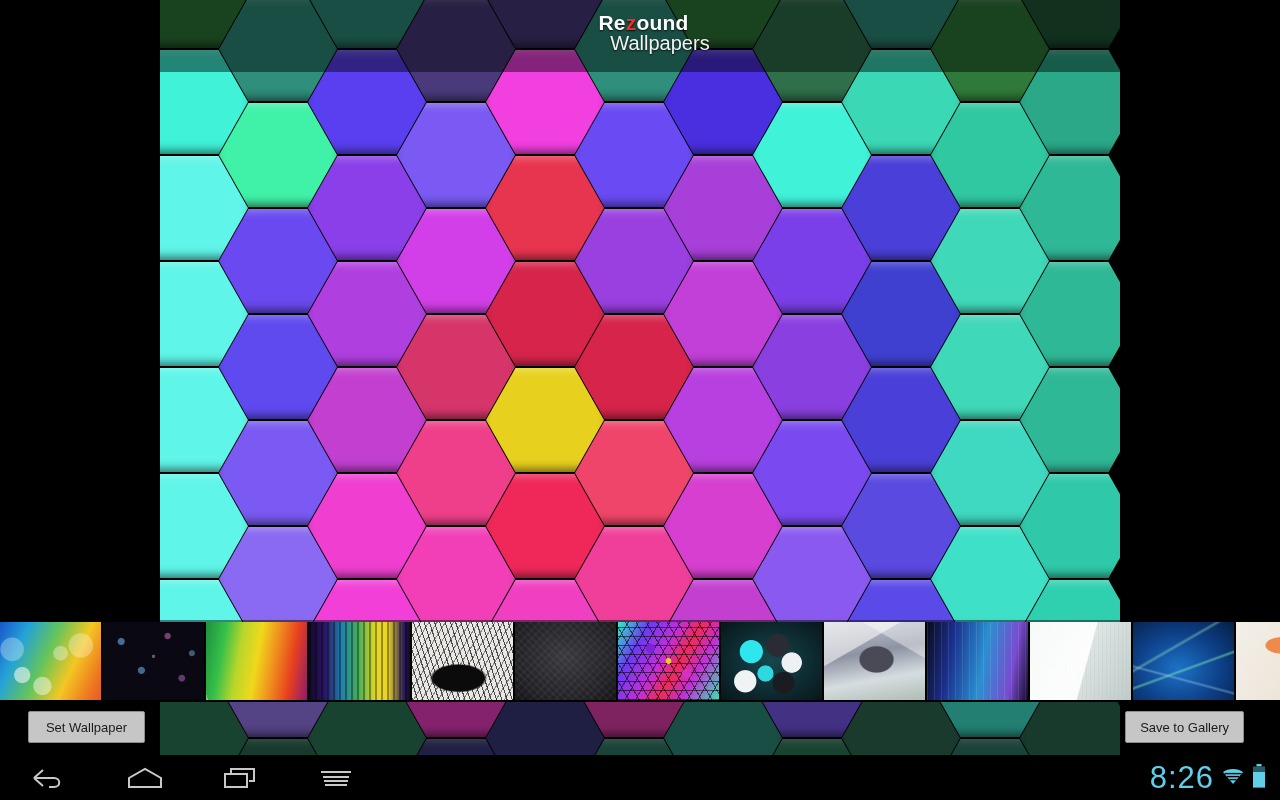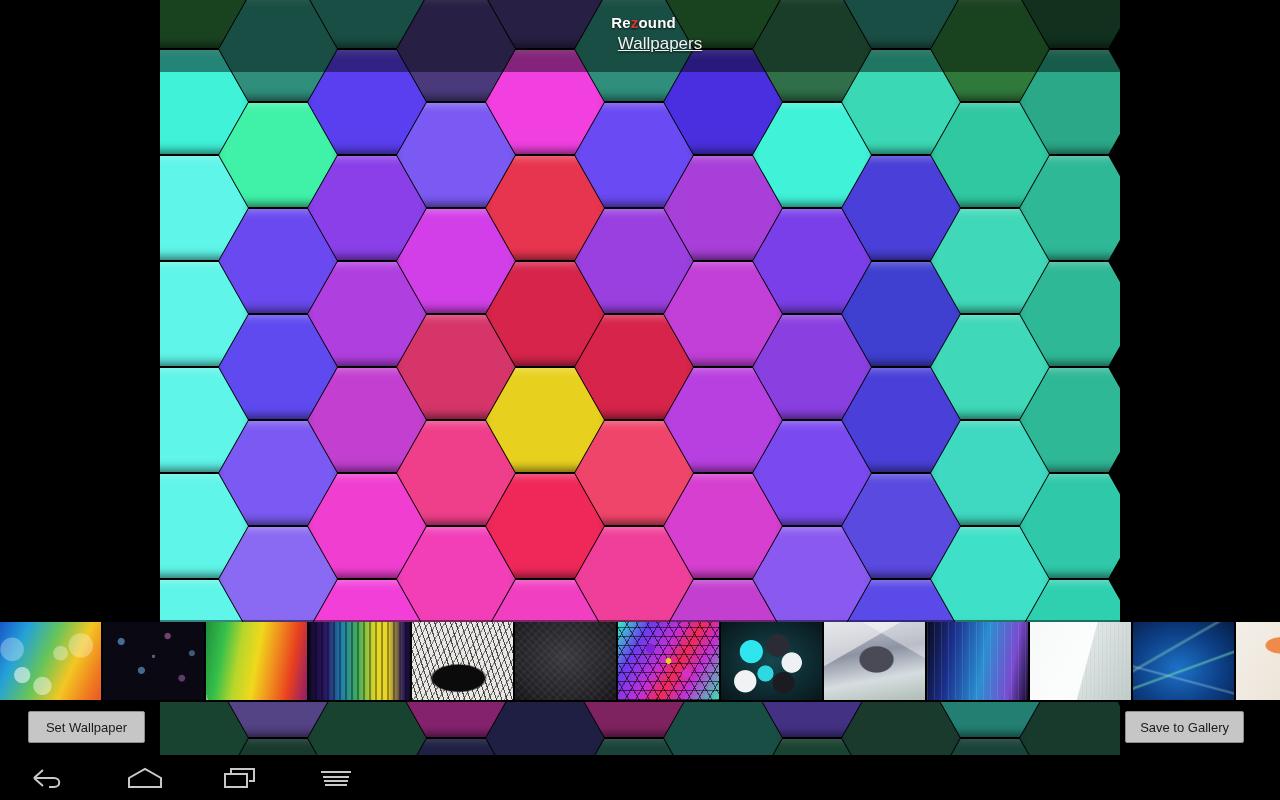--- a/index.html
+++ b/index.html
@@ -67,37 +67,36 @@
   .brand {
     position: absolute;
     left: 0;
     top: 12px;
     width: 960px;
     text-align: center;
     pointer-events: none;
   }
   .brand-main {
     display: block;
-    font-size: 15px;
+    font-size: 21px;
     font-weight: bold;
     color: #ffffff;
     letter-spacing: 0.2px;
     line-height: 22px;
     text-shadow: 0 1px 2px rgba(0,0,0,0.8);
     margin-left: 7px;
   }
   .brand-main .accent { color: #e8312a; }
   .brand-sub {
     display: block;
-    font-size: 17px;
+    font-size: 20px;
     color: #f2f2f2;
     line-height: 19px;
     margin-left: 40px;
     text-shadow: 0 1px 2px rgba(0,0,0,0.8);
-    text-decoration: underline;
   }
 
   
   .thumb-strip {
     position: absolute;
     left: 0;
     top: 622px;
     width: 1280px;
     height: 80px;
     display: flex;
@@ -447,14 +446,33 @@
         <path d="M9 8 L9 3 L32 3 L32 15 L27 15"></path>
       </svg>
     </div>
     <div class="nav-btn" id="nav-menu">
       <svg width="34" height="20" viewBox="0 0 34 20" fill="none" stroke="#c8c8c8" stroke-width="2">
         <path d="M2 4 L32 4 M4 9 L30 9 M5 13 L29 13 M6 17 L28 17"></path>
       </svg>
     </div>
   </div>
 
+  <div class="status-area">
+    <div class="status-clock">8:26</div>
+    <div>
+      <svg width="24" height="20" viewBox="0 0 24 20">
+        <path d="M12 18 L2 6 C7 2 17 2 22 6 Z" fill="#5fd0e8"></path>
+        <path d="M12 18 L2 6 C7 2 17 2 22 6 Z" fill="none" stroke="#000" stroke-width="0"></path>
+        <path d="M3.6 7.6 L20.4 7.6" stroke="#000" stroke-width="1.4"></path>
+        <path d="M6 10.6 L18 10.6" stroke="#000" stroke-width="1.4"></path>
+        <path d="M8.4 13.6 L15.6 13.6" stroke="#000" stroke-width="1.4"></path>
+      </svg>
+    </div>
+    <div>
+      <svg width="14" height="24" viewBox="0 0 14 24">
+        <rect x="4.5" y="0" width="5" height="2.5" fill="#5fd0e8"></rect>
+        <rect x="1" y="2.5" width="12" height="21" fill="#2a5a66"></rect>
+        <rect x="1" y="8" width="12" height="15.5" fill="#5fd0e8"></rect>
+      </svg>
+    </div>
+  </div>
 
 </div>
 
 </body></html>

